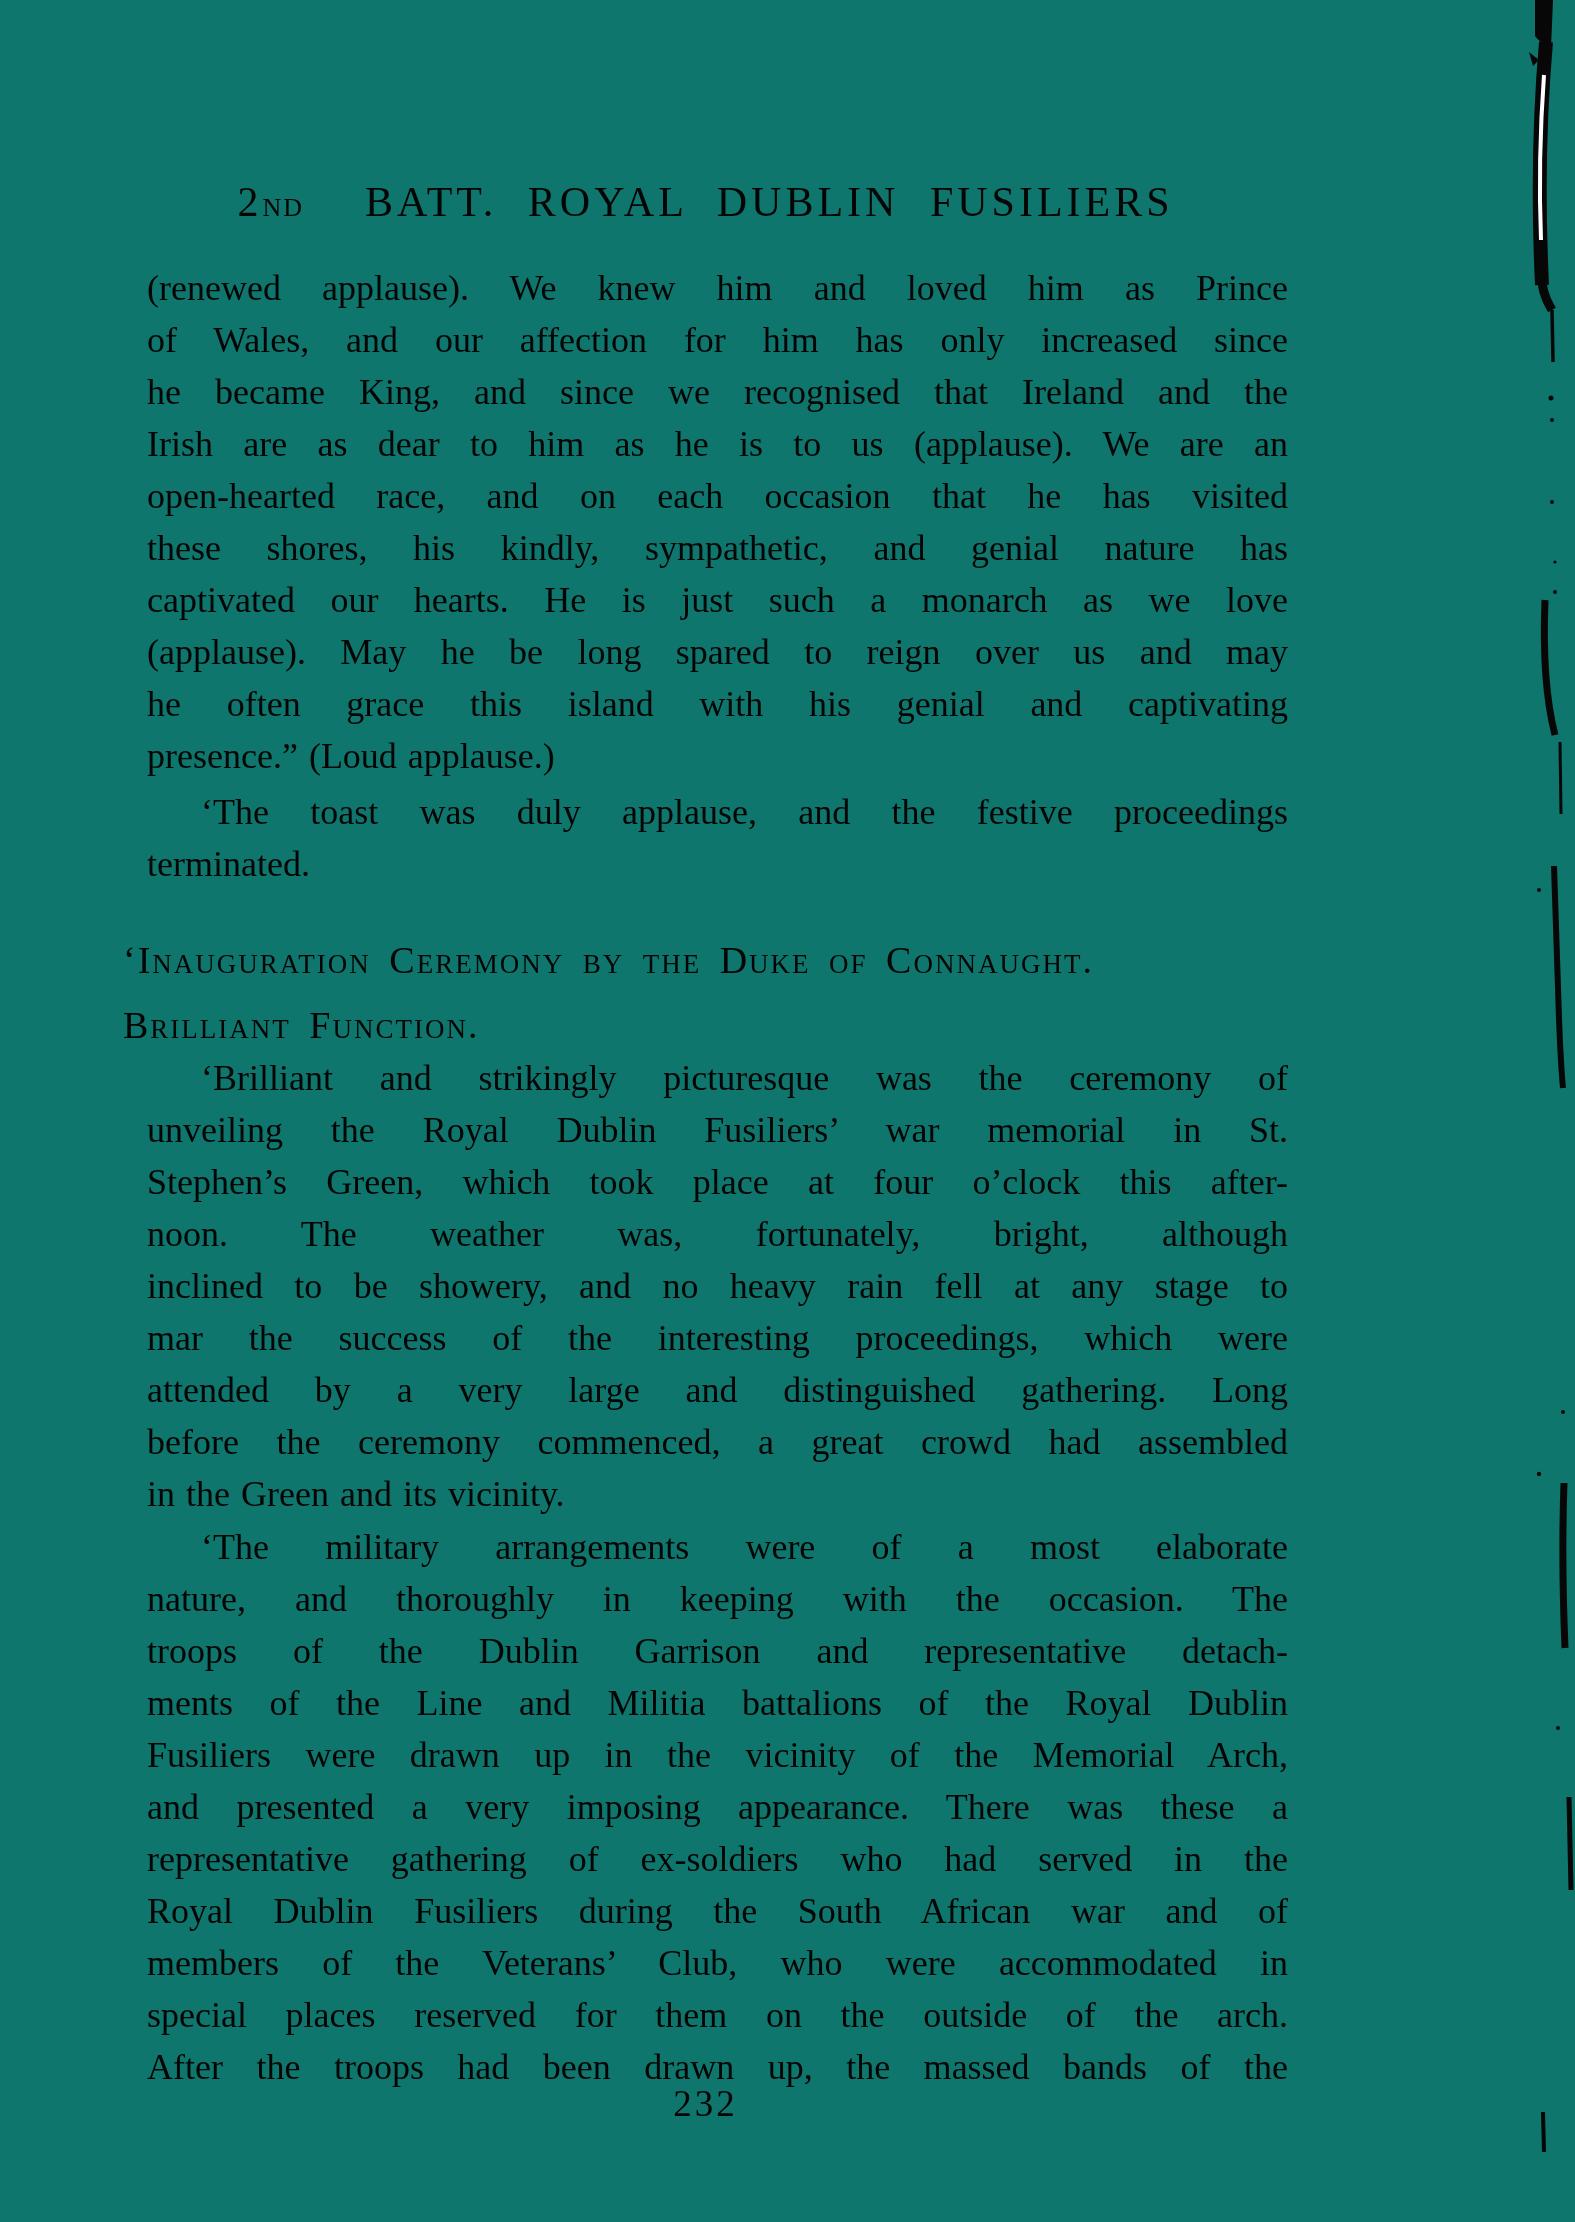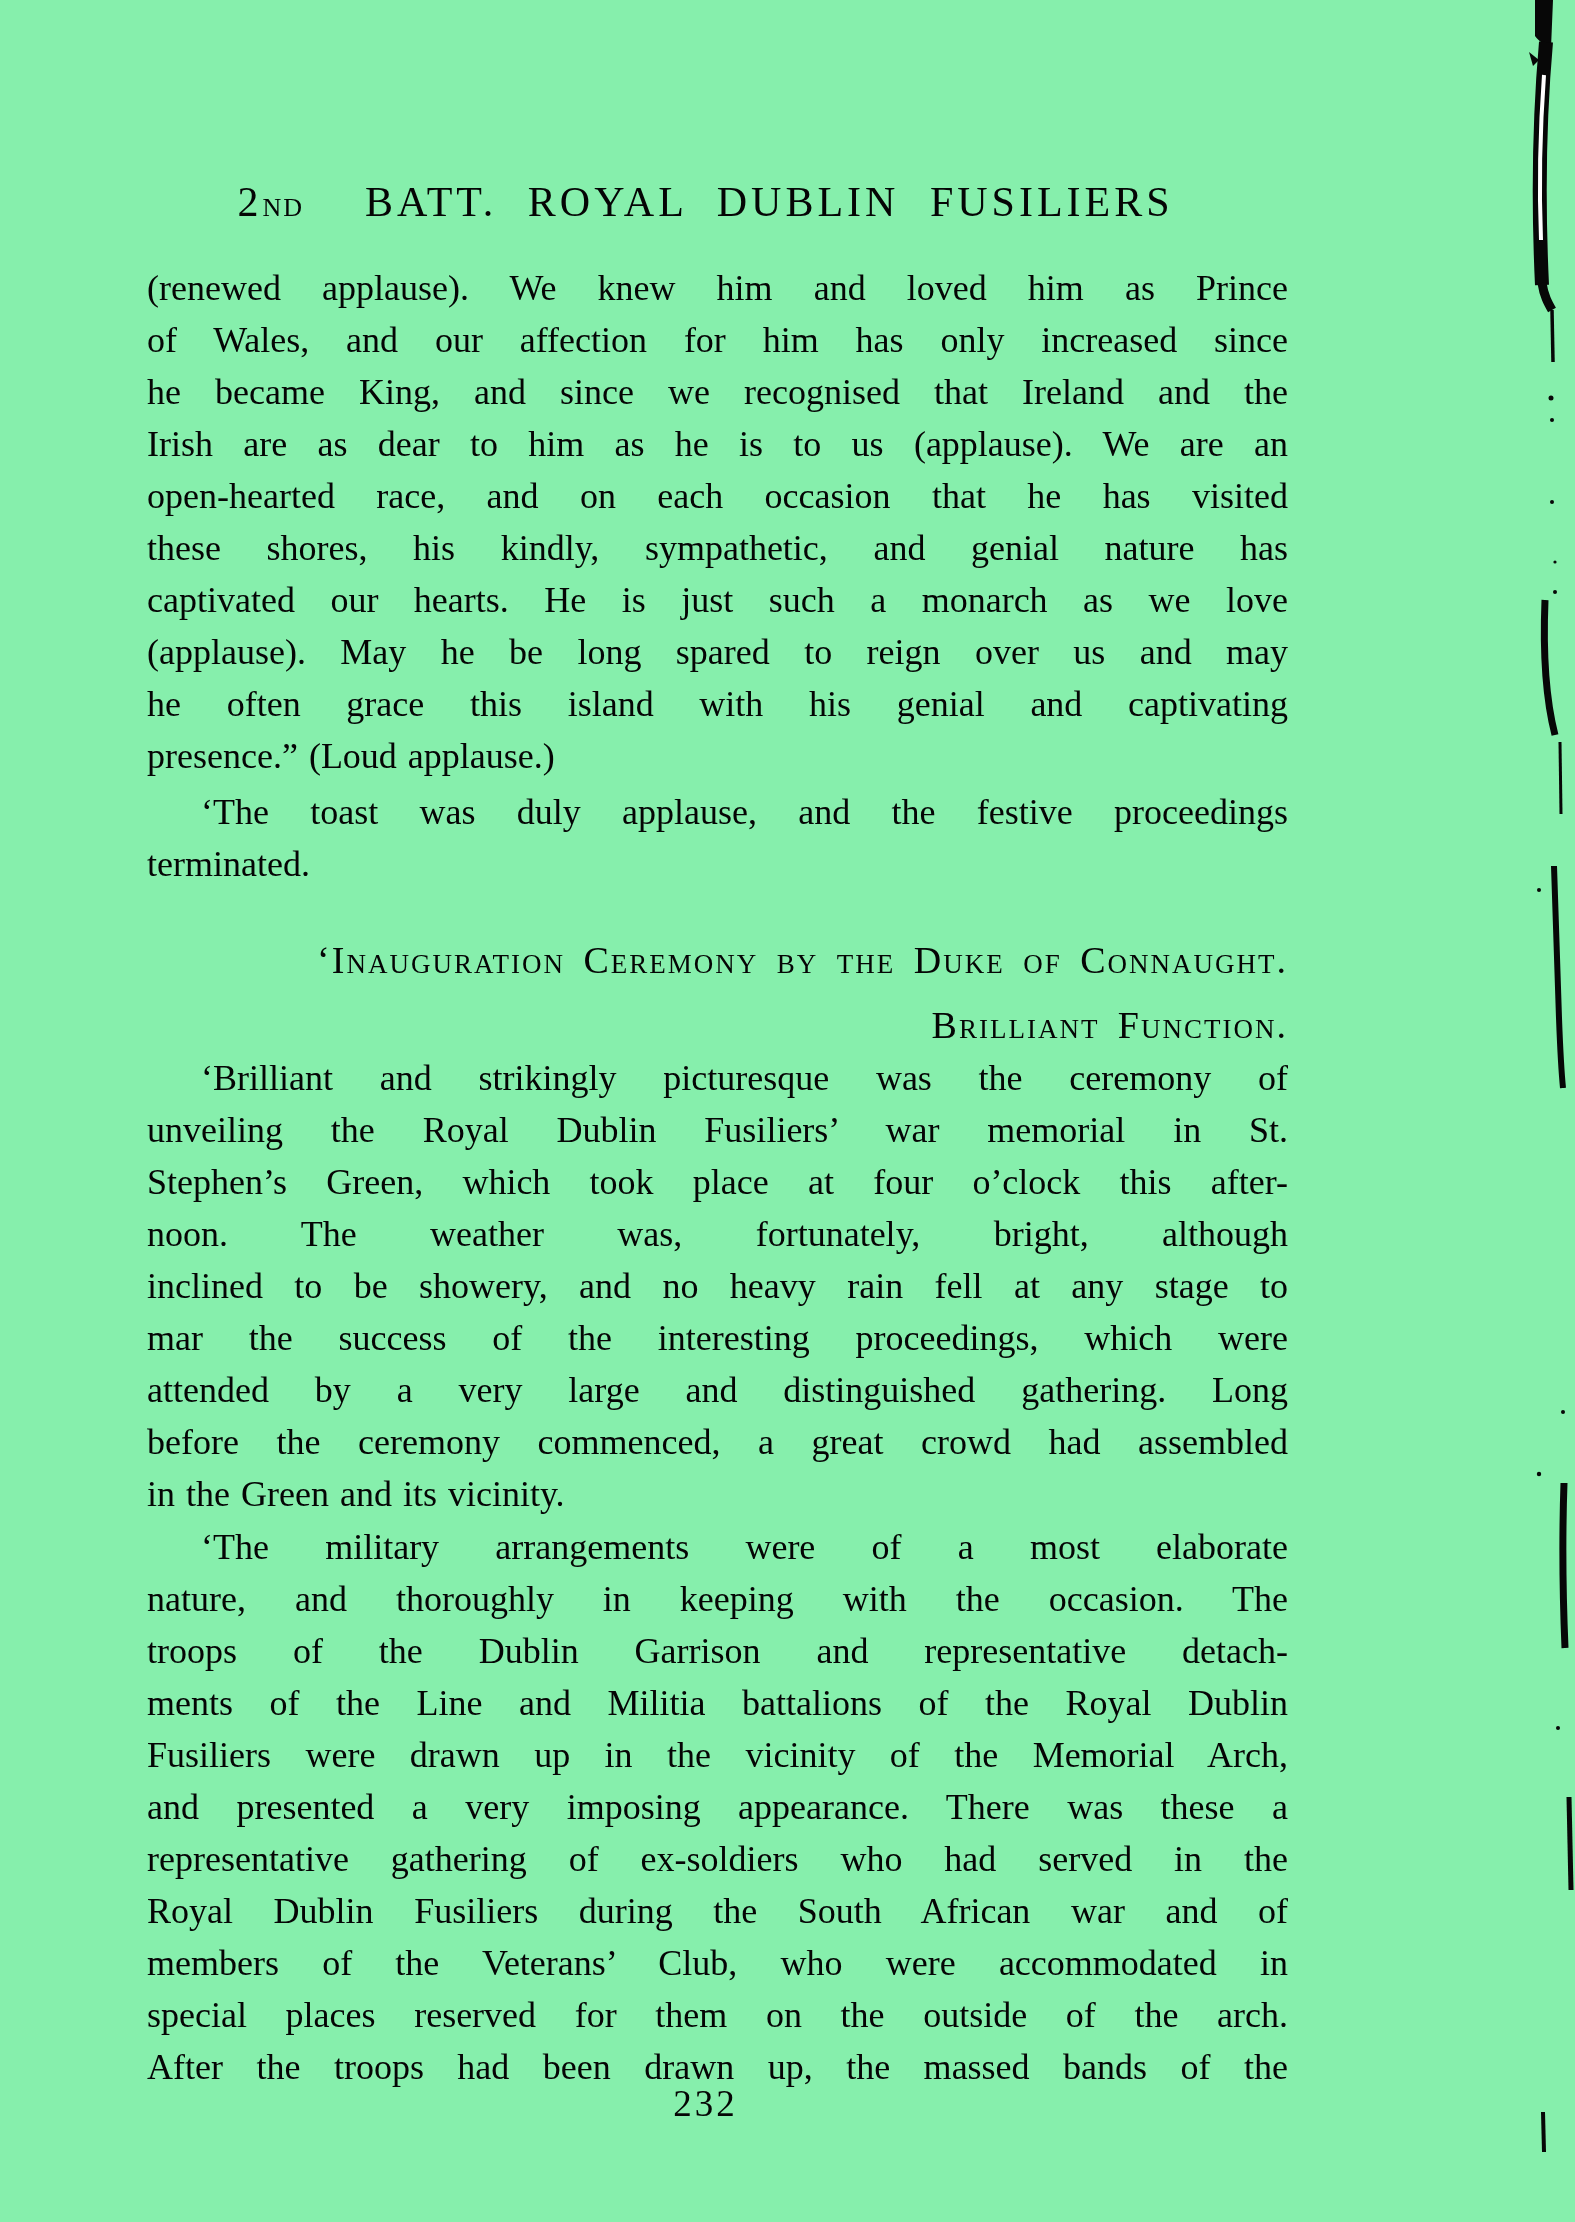--- a/index.html
+++ b/index.html
@@ -1,19 +1,19 @@
 <!DOCTYPE html>
 <html><head>
 <meta charset="utf-8">
 <style>
   html,body{margin:0;padding:0;background:#e8e8e8;}
   .page{
     position:relative;
     width:1575px;height:2222px;
-    background:#86efac;
+    background:#0f766e;
     overflow:hidden;
     font-family:"Liberation Serif","DejaVu Serif",serif;
     color:#050505;
   }
   .text-col{
     position:absolute;left:123px;top:0;width:1165px;height:100%;
   }
   .header{
     position:absolute;top:178px;left:0;width:100%;
     margin:0;text-align:center;
@@ -35,21 +35,21 @@
     word-spacing:2px;
     white-space:normal;
     margin-left:24px;
   }
   .line.nj{text-align-last:left;}
   .line.ind{text-indent:54px;}
   .p1{top:262px;}
   .p2{top:786px;}
   .p3{top:1052px;}
   .p4{top:1521px;}
-  .heading{position:absolute;top:928px;left:0;width:100%;text-align:right;}
+  .heading{position:absolute;top:928px;left:0;width:100%;text-align:left;}
   .h-line{
     font-size:38px;line-height:65px;
     font-variant:small-caps;
     letter-spacing:2px;word-spacing:7px;
   }
   .pagenum{
     position:absolute;top:2082px;left:0;width:100%;
     text-align:center;font-size:37px;line-height:44px;letter-spacing:3px;
   }
   .binding{position:absolute;top:0;right:0;width:90px;height:2222px;}

